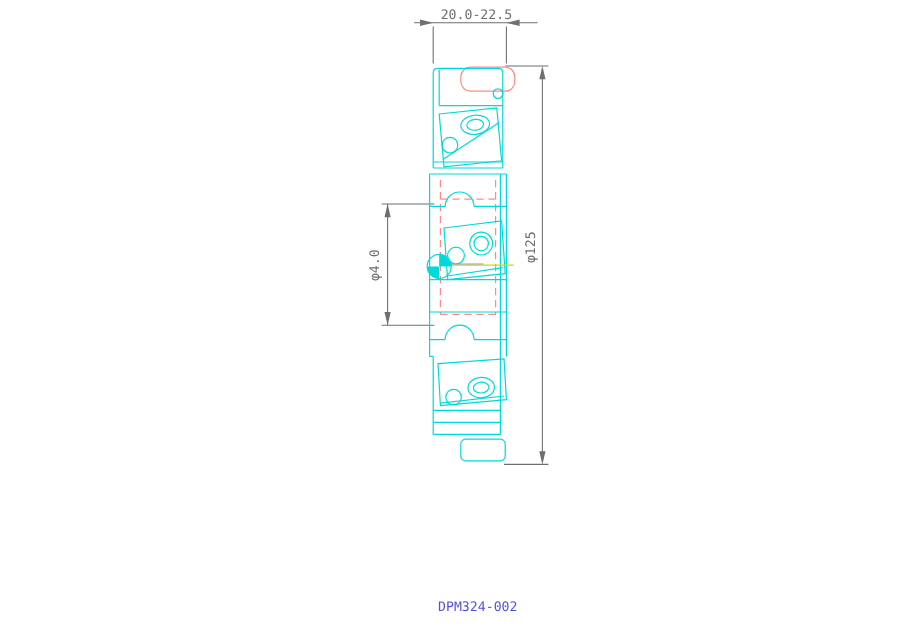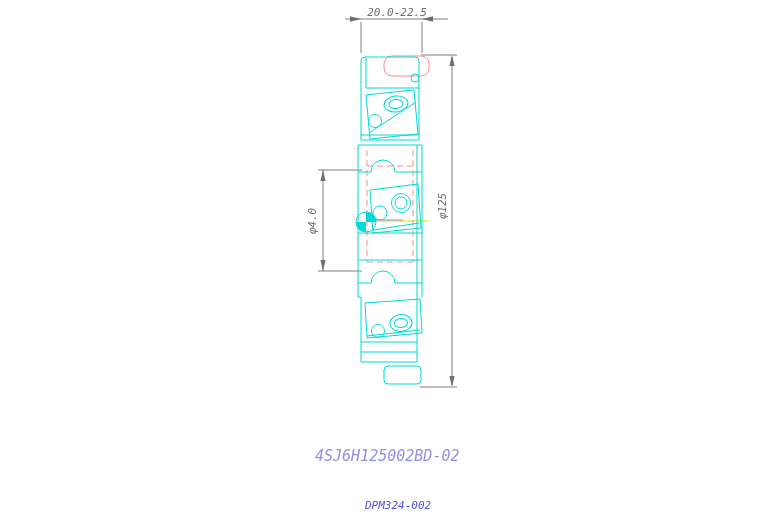--- a/index.html
+++ b/index.html
@@ -1,17 +1,17 @@
 <!DOCTYPE html>
 <html><head>
 <meta charset="utf-8">
 <style>
   html,body{margin:0;padding:0;background:#ffffff;}
   .canvas{position:relative;width:767px;height:523px;background:#ffffff;overflow:hidden;
-          font-family:"DejaVu Sans Mono", monospace;font-style:italic;}
+          font-family:"DejaVu Sans Mono", monospace;}
   svg{position:absolute;left:0;top:0;}
   .dim-stroke{stroke:#6f6f6f;stroke-width:0.9;fill:none;}
   .dim-fill{fill:#6f6f6f;stroke:none;}
   .dim-text{font-family:"DejaVu Sans Mono", monospace;font-size:11px;fill:#6f6f6f;}
   .cyan{stroke:#00d9d9;stroke-width:1;fill:none;}
   .cyan-fill{fill:#00d9d9;stroke:none;}
   .red{stroke:#ff8989;stroke-width:1;fill:none;}
   .red-dash{stroke:#ff8989;stroke-width:1;fill:none;stroke-dasharray:6 4;}
   .yellow{stroke:#d6d600;stroke-width:1;fill:none;}
   .gray-seg{stroke:#9a9a9a;stroke-width:1;fill:none;}
@@ -88,21 +88,20 @@
     <line class="yellow" x1="366" y1="221" x2="428" y2="221"></line>
     <line class="gray-seg" x1="370" y1="220" x2="403" y2="220"></line>
 
     <g>
       <circle cx="366" cy="222" r="10" fill="#ffffff" class="cyan"></circle>
       <path class="cyan-fill" d="M366,222 L366,212 A10,10 0 0 1 376,222 Z"></path>
       <path class="cyan-fill" d="M366,222 L356,222 A10,10 0 0 0 366,232 Z"></path>
     </g>
   </svg>
 
-  <div class="title-text">4SJ6H125002BD-02</div>
 
   <div class="part-list">
     <div>DPM324-002</div>
     
     
     
   </div>
 </div>
 
 </body></html>

